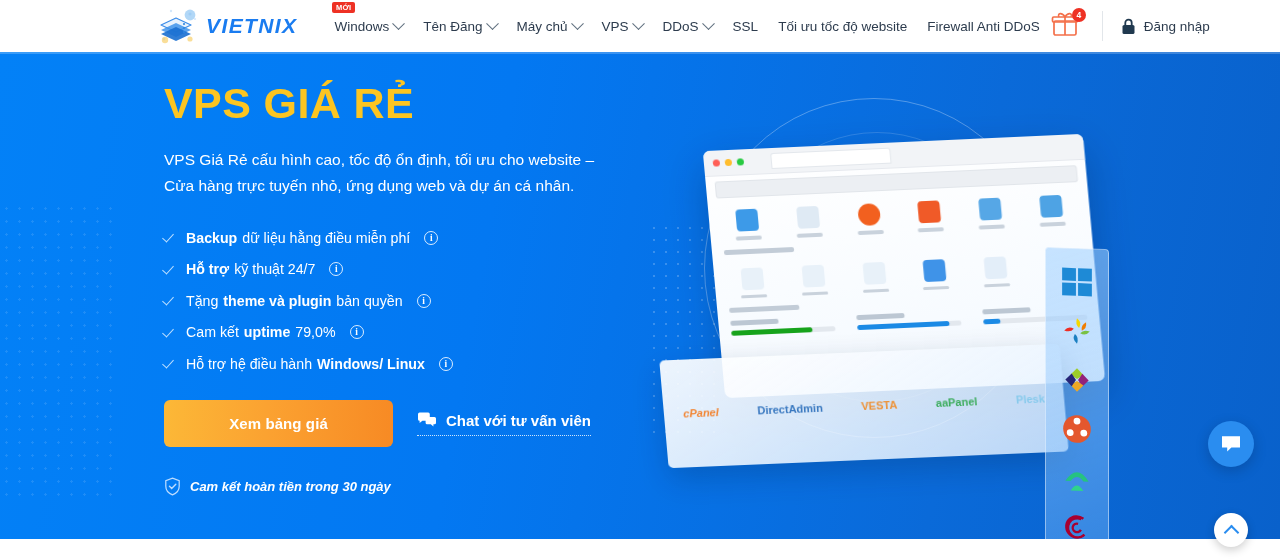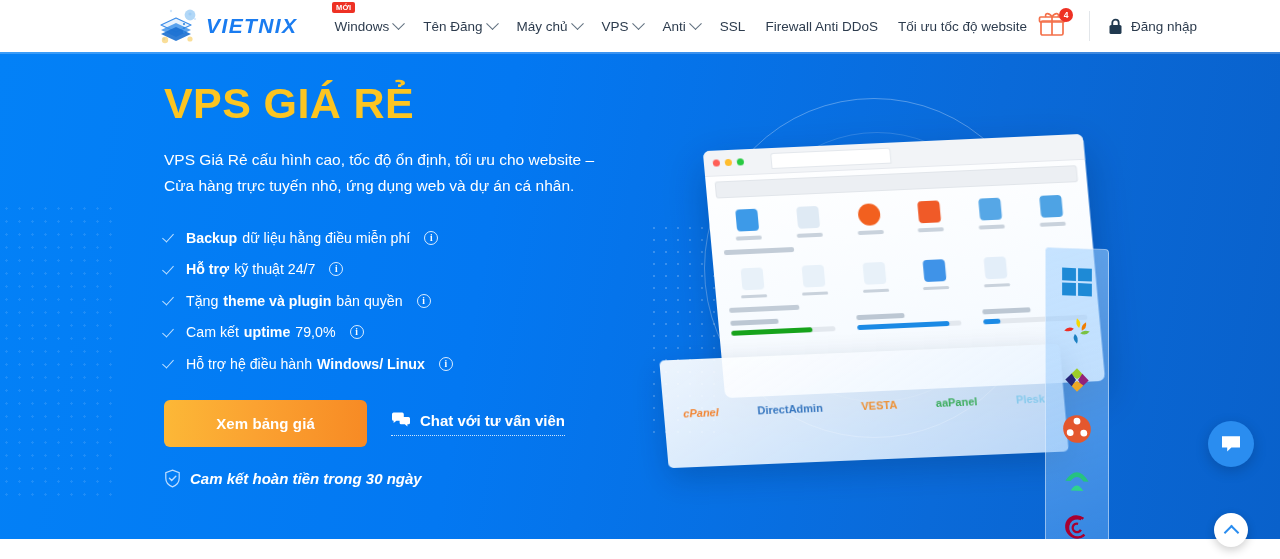--- a/index.html
+++ b/index.html
@@ -124,35 +124,35 @@
     flex: none; margin-left: 5px;
     width: 14px; height: 14px; border-radius: 50%;
     border: 1.2px solid rgba(255,255,255,.85);
     color: #fff; font-size: 9.5px; font-weight: 700;
     display: flex; align-items: center; justify-content: center;
     font-family: "Liberation Serif", serif; cursor: pointer;
   }
 
   .cta-row { margin-top: 21px; display: flex; align-items: center; }
   .btn-price {
-    width: 203px; height: 47px; border-radius: 6px;
+    width: 229px; height: 47px; border-radius: 6px;
     background: linear-gradient(92deg, #fcb837 0%, #fba231 45%, #f78a24 100%);
     color: #ffffff; font-size: 15px; font-weight: 600;
     display: flex; align-items: center; justify-content: center;
     border: none; cursor: pointer; letter-spacing: .1px;
   }
   .chat-link {
     margin-left: 24px; display: flex; align-items: center; gap: 9px;
     color: #ffffff; font-size: 15px; font-weight: 600; cursor: pointer;
     padding-bottom: 6px;
     border-bottom: 1.6px dotted rgba(255,255,255,.8);
   }
   .guarantee {
-    margin-top: 22px; display: flex; align-items: center; gap: 9px;
-    color: #ffffff; font-size: 15px; font-weight: 700; font-style: italic;
+    margin-top: 30px; display: flex; align-items: center; gap: 9px;
+    color: #ffffff; font-size: 13px; font-weight: 700; font-style: italic;
   }
 
   
   .illu { position: absolute; left: 646px; top: 18px; width: 500px; height: 450px; }
   .ring {
     position: absolute; left: 58px; top: 28px;
     width: 340px; height: 340px; border-radius: 50%;
     border: 1.5px solid rgba(255,255,255,.30);
   }
   .ring2 {
@@ -294,31 +294,31 @@
       </div>
       <div class="nav-item">
         <span>Máy chủ</span>
         <i class="caret"></i>
       </div>
       <div class="nav-item">
         <span>VPS</span>
         <i class="caret"></i>
       </div>
       <div class="nav-item">
-        <span>Anti</span>
+        <span>DDoS</span>
         <i class="caret"></i>
       </div>
       <div class="nav-item">
         <span>SSL</span>
       </div>
       <div class="nav-item">
+        <span>Tối ưu tốc độ website</span>
+      </div>
+      <div class="nav-item">
         <span>Firewall Anti DDoS</span>
-      </div>
-      <div class="nav-item">
-        <span>Tối ưu tốc độ website</span>
       </div>
     </div>
 
     <div class="nav-right">
       <div class="gift-wrap">
         <svg width="30" height="30" viewBox="0 0 30 30">
           <rect x="4" y="12" width="22" height="14" rx="1.6" fill="none" stroke="#f4704a" stroke-width="1.7"></rect>
           <rect x="2.5" y="8" width="25" height="5" rx="1.2" fill="none" stroke="#f4704a" stroke-width="1.7"></rect>
           <line x1="15" y1="8" x2="15" y2="26" stroke="#f4704a" stroke-width="1.7"></line>
           <path d="M15 8 C12 3, 7 4, 9 8" fill="none" stroke="#f4704a" stroke-width="1.6"></path>

